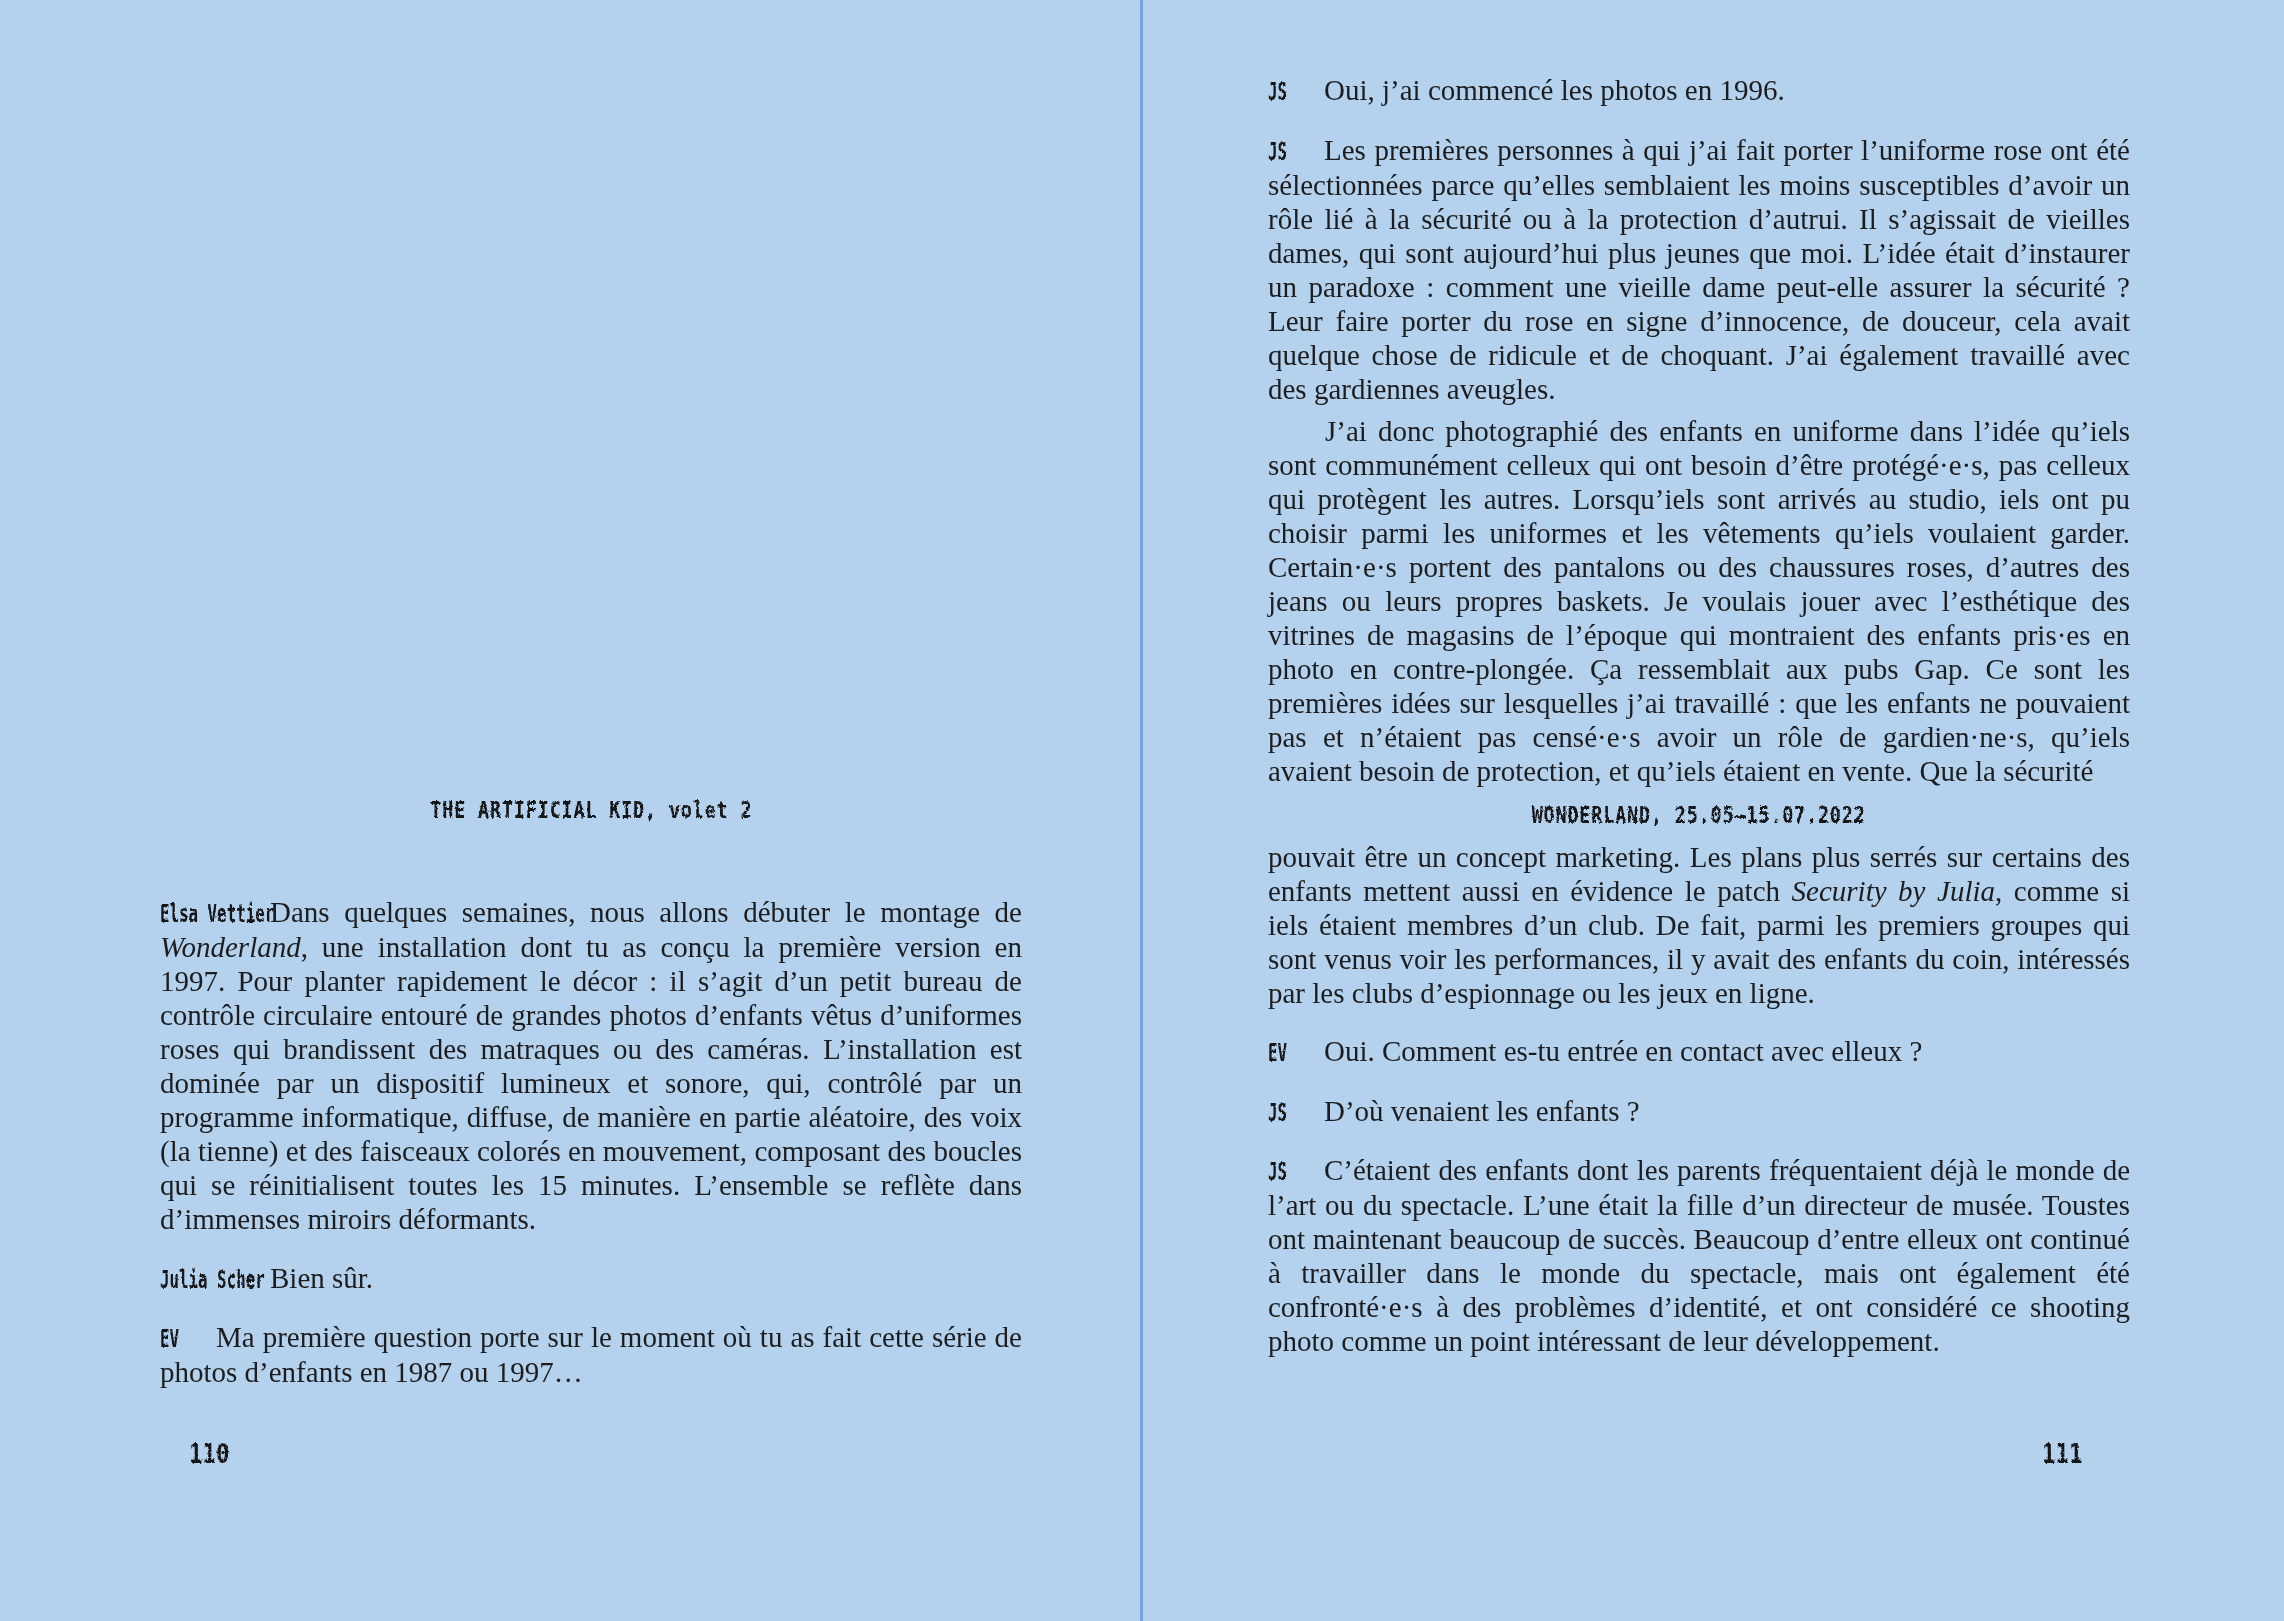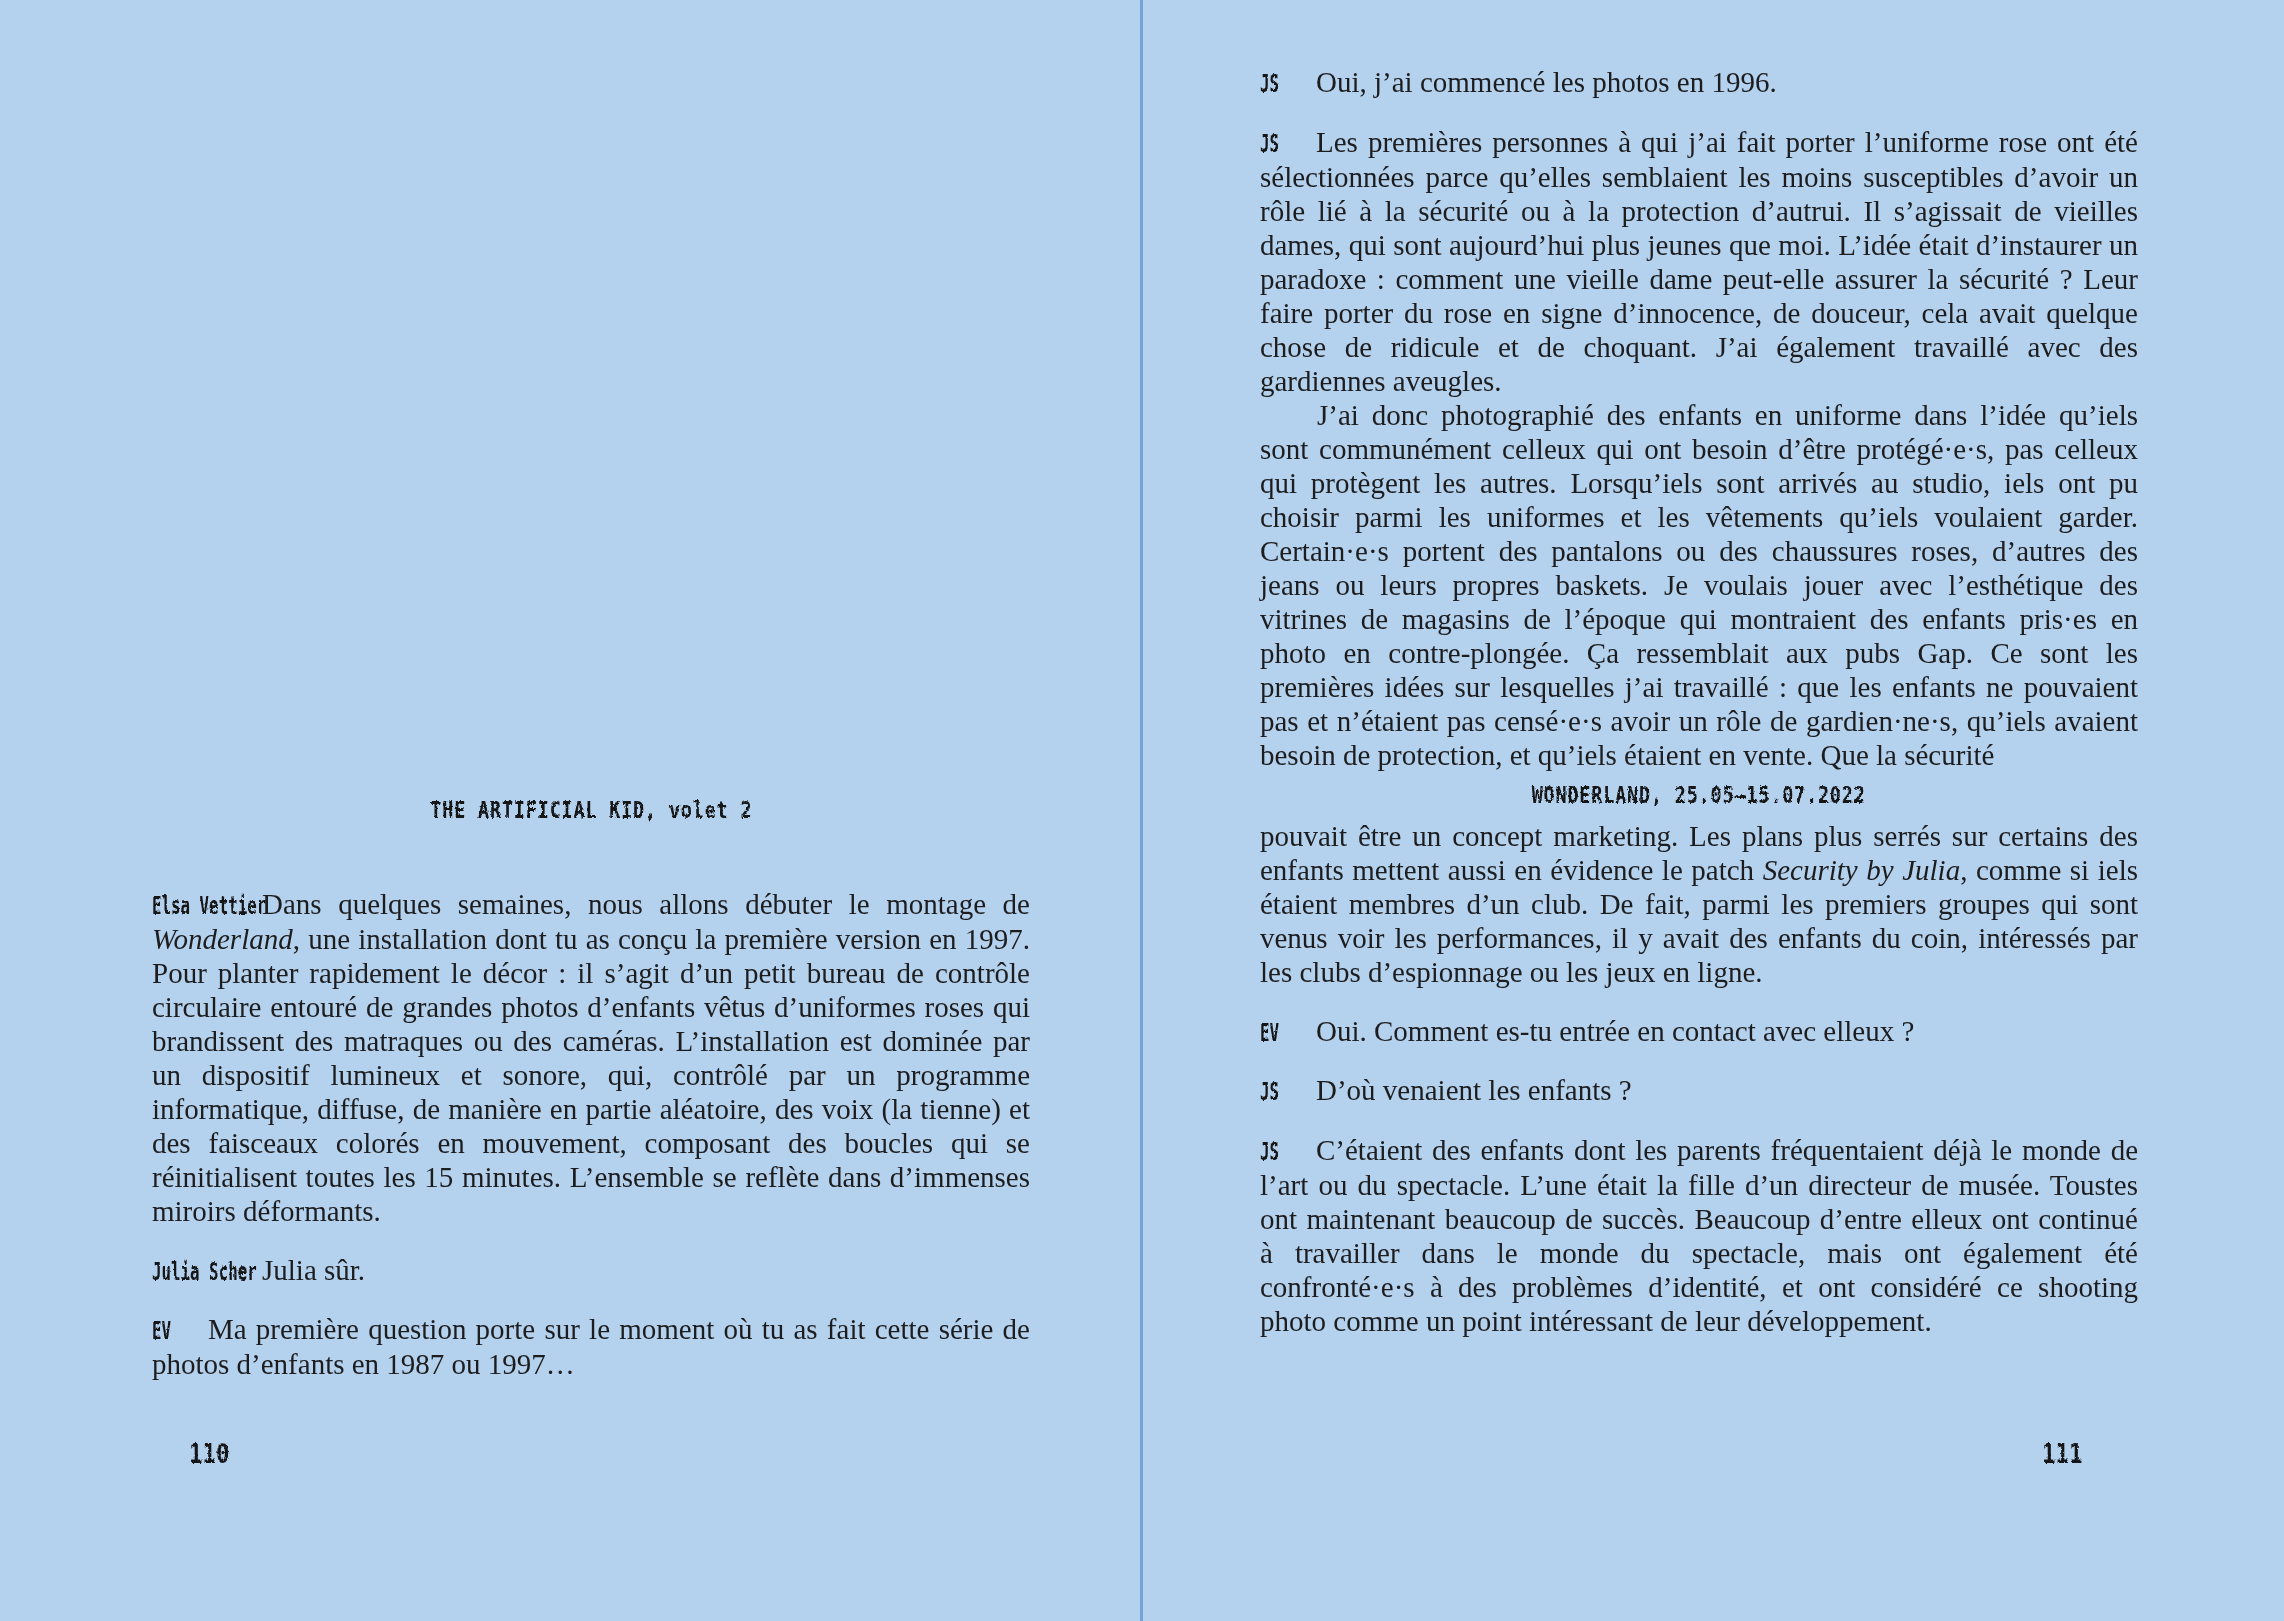--- a/index.html
+++ b/index.html
@@ -28,21 +28,21 @@
 
   .text-block{
     position:absolute;left:0;width:100%;
     font-size:29px;line-height:34px;
     text-align:justify;
     hyphens:manual;
   }
   .page.left  .text-block{top:887px;}
   .page.right .text-block{top:65px;}
 
-  .para{margin:0;}
+  .para{margin:8px;}
   .para.gap{margin-top:24.5px;}
   .para.indent{text-indent:57px;font-family:Liberation Serif, serif;}
   .it{font-style:italic;}
 
   
   .distressed{
     font-family:"DejaVu Sans Mono", monospace;
     font-weight:700;
     color:var(--ink-distressed);
     filter:url(#erode-filter);
@@ -100,21 +100,21 @@
 <div class="spread">
 
   <div class="divider"></div>
 
   <section class="page left">
     <div class="running-title">
       <span class="glyphs distressed">THE ARTIFICIAL KID, volet 2</span>
     </div>
     <div class="text-block" id="left-paragraphs">
         <p class="para"><span class="speaker name"><span class="glyphs distressed">Elsa Vettier</span></span><span>Dans quelques semaines, nous allons débuter le montage de </span><span class="it">Wonderland</span><span>, une installation dont tu as conçu la première version en 1997. Pour planter rapidement le décor&nbsp;: il s’agit d’un petit bureau de contrôle circulaire entouré de grandes photos d’enfants vêtus d’uniformes roses qui brandissent des matraques ou des caméras. L’installation est dominée par un dispositif lumineux et sonore, qui, contrôlé par un programme informatique, diffuse, de manière en partie aléatoire, des voix (la tienne) et des faisceaux colorés en mouvement, composant des boucles qui se réinitialisent toutes les 15 minutes. L’ensemble se reflète dans d’immenses miroirs déformants.</span></p>
-        <p class="para gap"><span class="speaker name"><span class="glyphs distressed">Julia Scher</span></span><span>Julia sûr.</span></p>
+        <p class="para gap"><span class="speaker name"><span class="glyphs distressed">Julia Scher</span></span><span>Bien sûr.</span></p>
         <p class="para gap"><span class="speaker initials"><span class="glyphs distressed">EV</span></span><span>Ma première question porte sur le moment où tu as fait cette série de photos d’enfants en 1987 ou 1997…</span></p>
       </div>
     <div class="page-number num-left">
       <span class="glyphs distressed">110</span>
     </div>
   </section>
 
   <section class="page right">
     <div class="text-block" id="right-paragraphs">
         <p class="para"><span class="speaker initials"><span class="glyphs distressed">JS</span></span><span>Oui, j’ai commencé les photos en 1996.</span></p>

